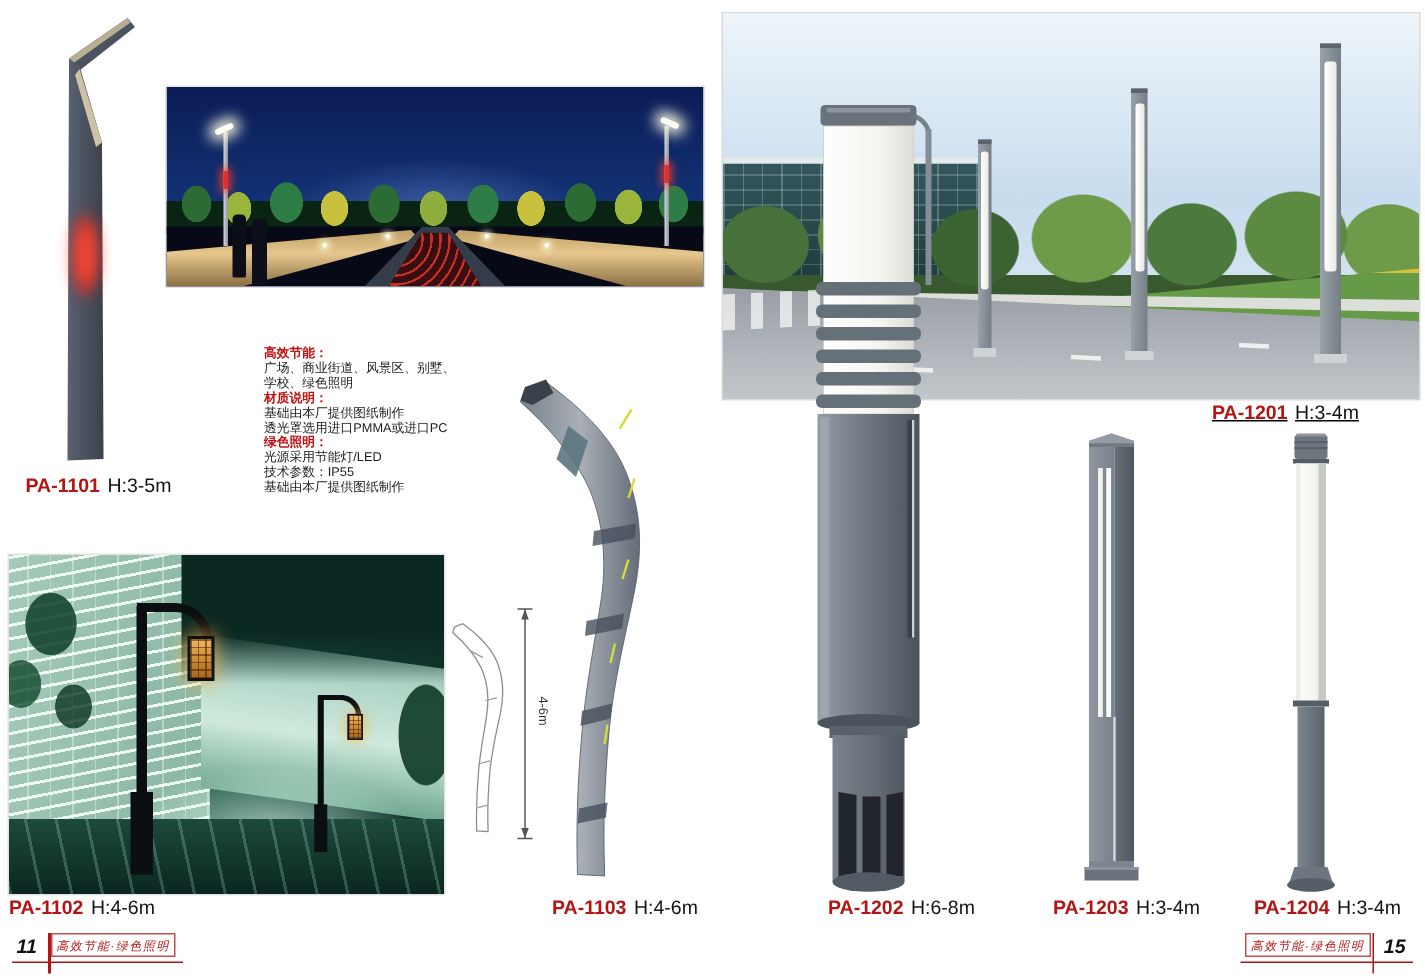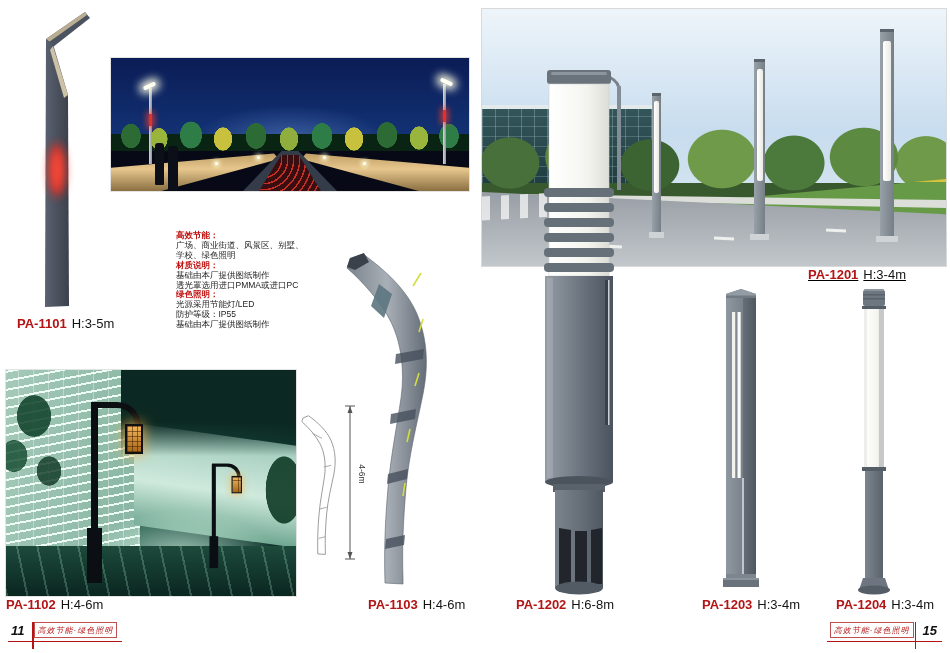--- a/index.html
+++ b/index.html
@@ -196,21 +196,21 @@
 
   <div class="spec">
     <div class="sh">高效节能：</div>
     <div class="sl">广场、商业街道、风景区、别墅、</div>
     <div class="sl">学校、绿色照明</div>
     <div class="sh">材质说明：</div>
     <div class="sl">基础由本厂提供图纸制作</div>
     <div class="sl">透光罩选用进口PMMA或进口PC</div>
     <div class="sh">绿色照明：</div>
     <div class="sl">光源采用节能灯/LED</div>
-    <div class="sl">防护等级：IP55</div>
+    <div class="sl">技术参数：IP55</div>
     <div class="sl">基础由本厂提供图纸制作</div>
   </div>
 
   <div class="photo bphoto">
     <div class="layer bg"></div>
     <div class="layer facade"></div>
     <div class="layer facade2"></div>
     <div class="layer darktop"></div>
     <div class="layer glow"></div>
     <div class="layer ground"></div>
@@ -403,21 +403,21 @@
   </div>
   <div class="plabel" style="left:6px;top:597px;">
     <span class="code">PA-1102</span><span class="ht">H:4-6m</span>
   </div>
   <div class="plabel" style="left:368px;top:597px;">
     <span class="code">PA-1103</span><span class="ht">H:4-6m</span>
   </div>
   <div class="plabel" style="left:808px;top:267px;text-decoration:underline;">
     <span class="code">PA-1201</span><span class="ht">H:3-4m</span>
   </div>
-  <div class="plabel" style="left:516px;top:597px;">
+  <div class="plabel" style="left:552px;top:597px;">
     <span class="code">PA-1202</span><span class="ht">H:6-8m</span>
   </div>
   <div class="plabel" style="left:702px;top:597px;">
     <span class="code">PA-1203</span><span class="ht">H:3-4m</span>
   </div>
   <div class="plabel" style="left:836px;top:597px;">
     <span class="code">PA-1204</span><span class="ht">H:3-4m</span>
   </div>
 
   <div class="footer left">

